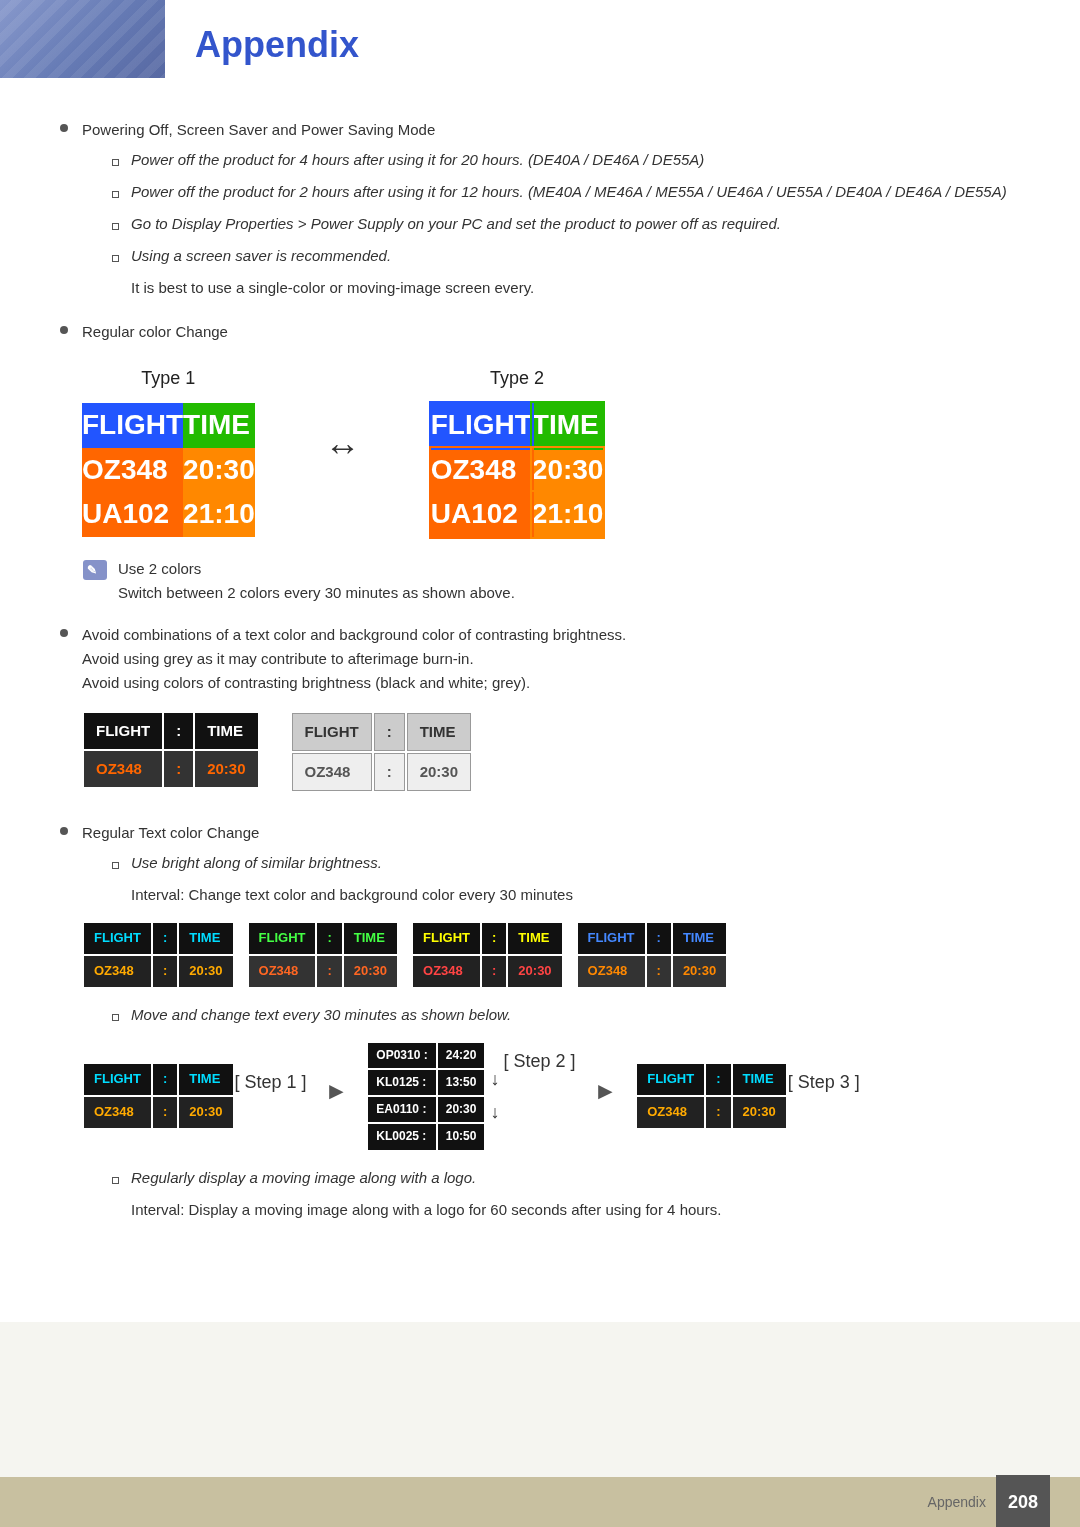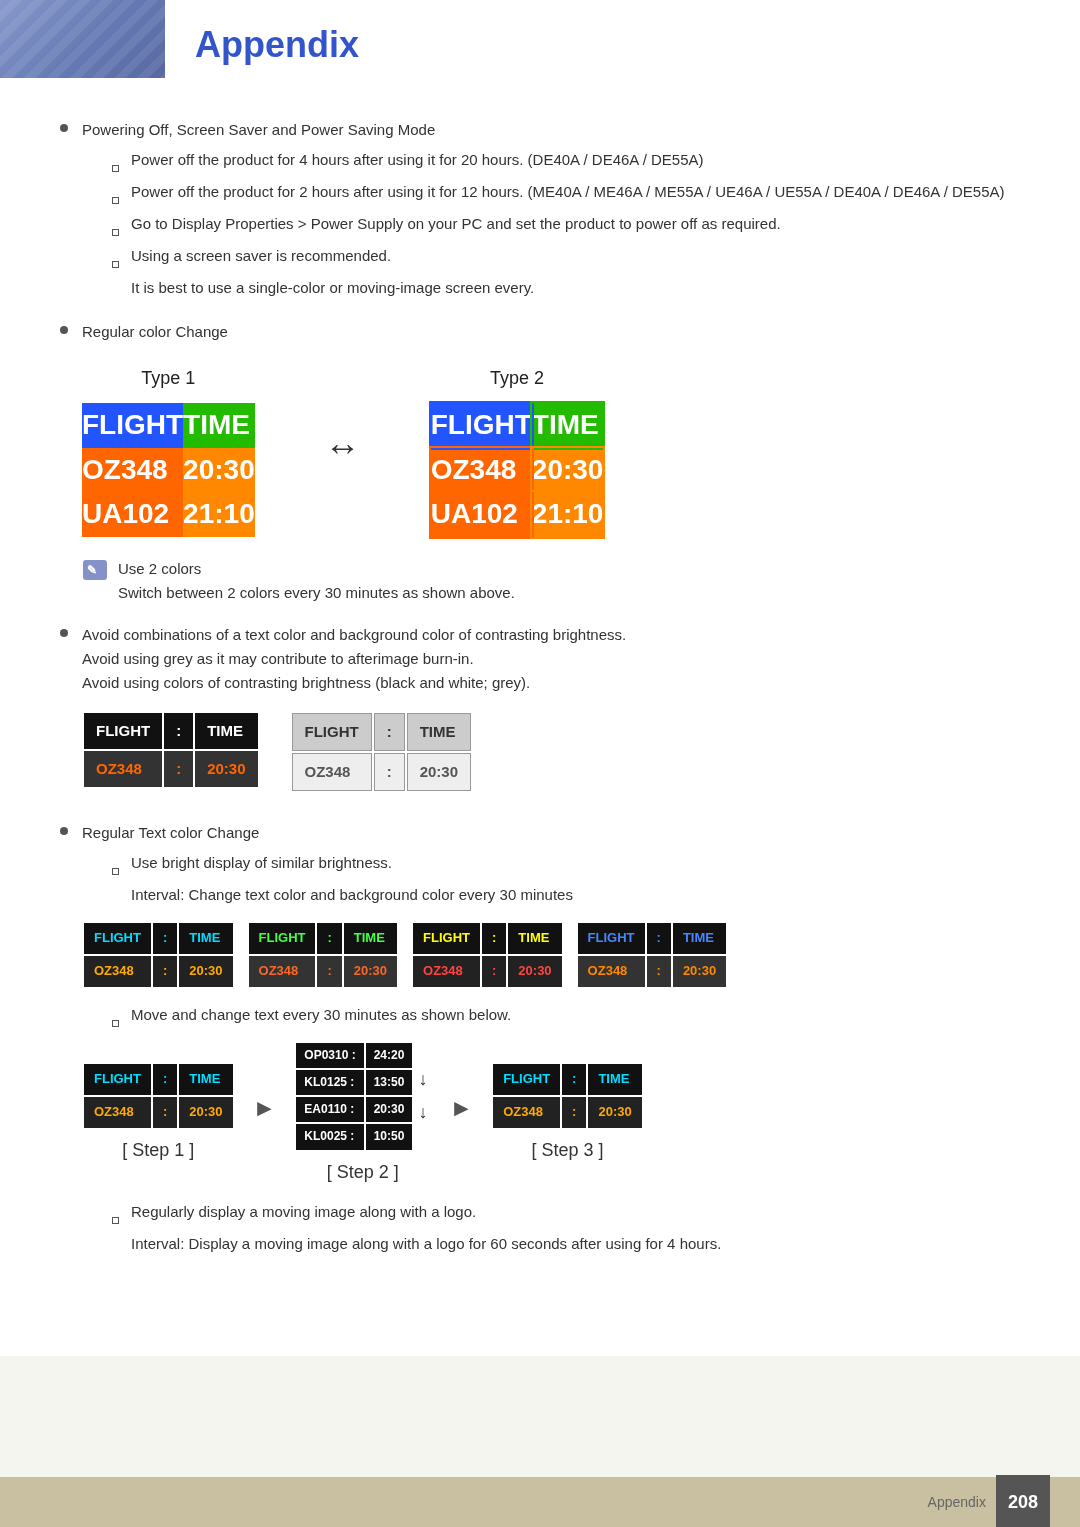--- a/index.html
+++ b/index.html
@@ -75,22 +75,23 @@
       flex-shrink: 0;
     }
     .bullet-text { flex: 1; line-height: 1.6; }
 
     .sub-list {
       margin-left: 30px;
       margin-top: 6px;
     }
     .sub-item {
       display: flex;
-      align-items: flex-end;
+      align-items: center;
       margin-bottom: 8px;
+      font-style: italic;
     }
     .sub-square {
       width: 7px;
       height: 7px;
       border: 1.5px solid #555;
       margin-top: 5px;
       margin-right: 12px;
       flex-shrink: 0;
     }
     .sub-text { flex: 1; line-height: 1.6; }
@@ -322,22 +323,21 @@
 
     
     .step-section {
       display: flex;
       align-items: center;
       gap: 18px;
       margin: 14px 0;
     }
     .step-box {
       display: flex;
-      flex-direction: column;
-      align-items: center;
+      flex-direction: row;
     }
     .step-label {
       font-size: 18px;
       color: #333;
       margin-top: 6px;
     }
     .step-arrow {
       font-size: 24px;
       color: #555;
       margin-top: -10px;
@@ -537,21 +537,21 @@
     </div>
   </div>
 
   <div class="bullet-item">
     <div class="bullet-dot"></div>
     <div class="bullet-text">
       <span>Regular Text color Change</span>
       <div class="sub-list">
         <div class="sub-item">
           <div class="sub-square"></div>
-          <div class="sub-text">Use bright display of similar brightness.</div>
+          <div class="sub-text">Use bright along of similar brightness.</div>
         </div>
         <div class="sub-indent">Interval: Change text color and background color every 30 minutes</div>
       </div>
 
       
       <div class="color-variants">
 
         <table class="cv-table">
           <tbody>
               <tr>

